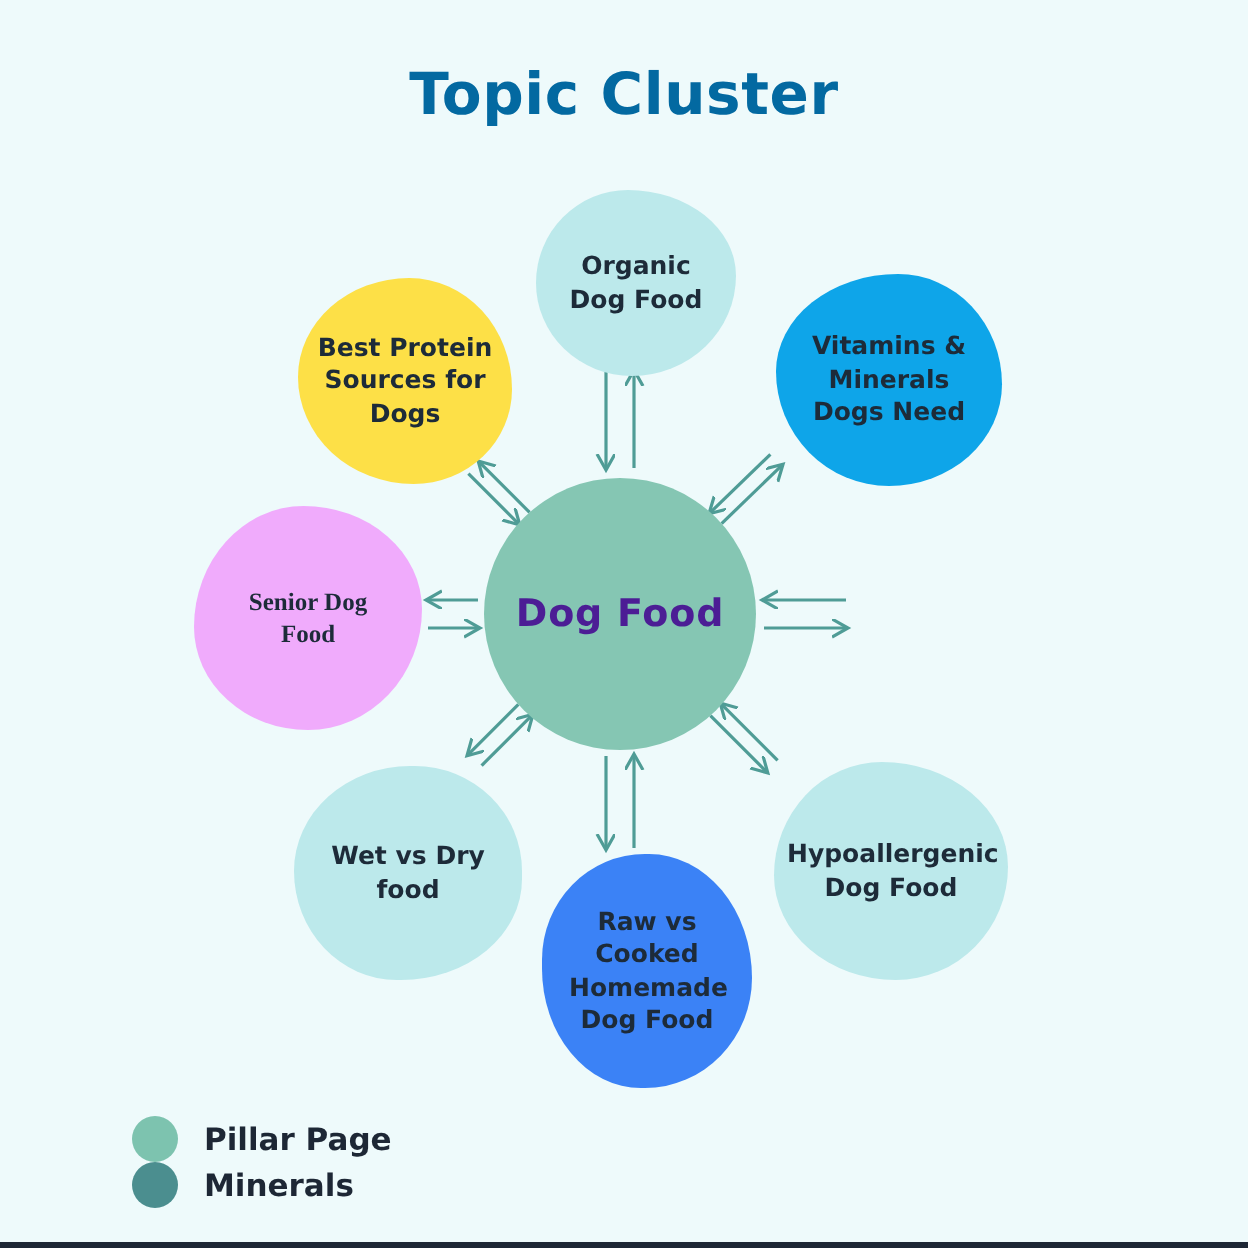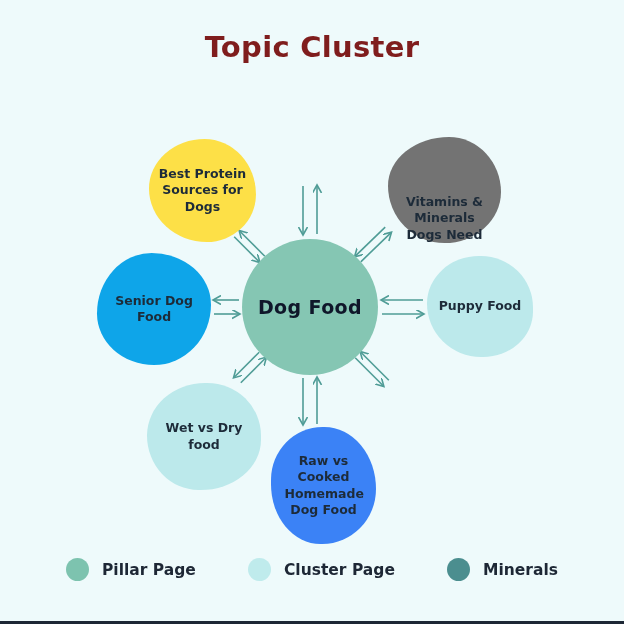--- a/index.html
+++ b/index.html
@@ -6,52 +6,53 @@
   body{
     width:624px;height:624px;
     font-family:"DejaVu Sans","Liberation Sans",sans-serif;
     background:#eefafb;
     position:relative;overflow:hidden;
   }
   .stage{position:absolute;inset:0;}
   .title{
     position:absolute;top:30px;left:0;width:624px;
     text-align:center;
-    font-size:29px;font-weight:800;color:#7f1d1d;letter-spacing:.3px;
+    font-size:29px;font-weight:800;color:#0369a1;letter-spacing:.3px;
   }
   .arrows{position:absolute;inset:0;pointer-events:none;}
   .blob{
     position:absolute;display:flex;align-items:center;justify-content:center;
     text-align:center;
   }
   .blob .lbl{
     font-size:12.5px;font-weight:700;color:#1d2b39;line-height:1.32;
   }
   .pillar{
     position:absolute;left:242px;top:239px;width:136px;height:136px;
     border-radius:50%;
     display:flex;align-items:center;justify-content:center;
   }
   .pillar .lbl{
-    font-size:19px;font-weight:700;color:#0f172a;letter-spacing:.4px;
+    font-size:19px;font-weight:700;color:#4c1d95;letter-spacing:.4px;
   }
   .blob-organic { left:268px; top:95px;  width:100px; height:93px;  border-radius:46% 54% 52% 48% / 50% 46% 54% 50%; }
   .blob-protein { left:149px; top:139px; width:107px; height:103px; border-radius:52% 48% 46% 54% / 48% 54% 46% 52%; }
   .blob-vitamins{ left:388px; top:137px; width:113px; height:106px; border-radius:54% 46% 50% 50% / 46% 52% 48% 54%; }
   .blob-senior  { left:97px;  top:253px; width:114px; height:112px; border-radius:48% 52% 50% 50% / 54% 46% 54% 46%; }
   .blob-puppy   { left:427px; top:256px; width:106px; height:101px; border-radius:50% 50% 48% 52% / 48% 52% 46% 54%; }
   .blob-wet     { left:147px; top:383px; width:114px; height:107px; border-radius:52% 48% 54% 46% / 50% 50% 48% 52%; }
   .blob-hypo    { left:387px; top:381px; width:117px; height:109px; border-radius:46% 54% 48% 52% / 52% 48% 52% 48%; }
   .blob-raw     { left:271px; top:427px; width:105px; height:117px; border-radius:50% 50% 52% 48% / 46% 54% 48% 52%; }
   .w78{max-width:78px}.w80{max-width:80px}.w82{max-width:82px}.w84{max-width:84px}
   .w92{max-width:92px}.w100{max-width:100px}.w104{max-width:104px}
   .legend{
     position:absolute;left:0;right:0;top:558px;
     display:flex;justify-content:space-between;
     padding:0 66px;
+    flex-direction:column;
   }
   .legend-item{display:flex;align-items:center;gap:13px;}
   .legend-dot{width:23px;height:23px;border-radius:50%;}
   .legend-label{font-size:15.5px;font-weight:700;color:#1d2735;}
   .bottom-line{
     position:absolute;left:0;bottom:0;width:624px;height:3px;background:#1d2735;
   }
 </style>
 </head>
 <body>
@@ -87,53 +88,52 @@
       <line x1="385.2" y1="227.2" x2="355.2" y2="256.2" marker-end="url(#ah)"></line>
 
       <line x1="259.2" y1="352.2" x2="234.2" y2="377.2" marker-end="url(#ah)"></line>
       <line x1="240.8" y1="382.8" x2="265.8" y2="357.8" marker-end="url(#ah)"></line>
 
       <line x1="355.2" y1="357.8" x2="383.2" y2="385.8" marker-end="url(#ah)"></line>
       <line x1="388.8" y1="380.2" x2="360.8" y2="352.2" marker-end="url(#ah)"></line>
     </g>
   </svg>
 
-  <div class="blob blob-vitamins" style="background-color: #737373; align-items: flex-end;">
+  <div class="blob blob-organic" style="background-color: rgb(188, 233, 235);">
+    <div class="lbl w84">Organic Dog Food</div>
+  </div>
+  <div class="blob blob-vitamins" style="background-color: #0ea5e9;">
     <div class="lbl w100">Vitamins &amp; Minerals Dogs Need</div>
   </div>
-  <div class="blob blob-puppy" style="background-color: rgb(188, 233, 235);">
-    <div class="lbl w100">Puppy Food</div>
+  <div class="blob blob-hypo" style="background-color: rgb(188, 233, 235);">
+    <div class="lbl w104">Hypoallergenic Dog Food</div>
   </div>
   <div class="blob blob-raw" style="background-color: #3b82f6;">
     <div class="lbl w78">Raw vs Cooked Homemade Dog Food</div>
   </div>
   <div class="blob blob-wet" style="background-color: rgb(188, 233, 235);">
     <div class="lbl w82">Wet vs Dry food</div>
   </div>
-  <div class="blob blob-senior" style="background-color: #0ea5e9;">
+  <div class="blob blob-senior" style="background-color: #f0abfc; font-family: Liberation Serif, serif;">
     <div class="lbl w80">Senior Dog Food</div>
   </div>
   <div class="blob blob-protein" style="background-color: #fde047;">
     <div class="lbl w92">Best Protein Sources for Dogs</div>
   </div>
 
   <div class="pillar" style="background-color: rgb(133, 198, 179);">
     <div class="lbl">Dog Food</div>
   </div>
 
   <div class="legend">
     <div class="legend-item">
       <span class="legend-dot" style="background-color: rgb(125, 195, 175);"></span>
       <span class="legend-label">Pillar Page</span>
     </div>
     <div class="legend-item">
-      <span class="legend-dot" style="background-color: rgb(191, 235, 236);"></span>
-      <span class="legend-label">Cluster Page</span>
-    </div>
-    <div class="legend-item">
       <span class="legend-dot" style="background-color: rgb(75, 142, 143);"></span>
       <span class="legend-label">Minerals</span>
     </div>
   </div>
 
   <div class="bottom-line"></div>
 
 </div>
 
 </body></html>

